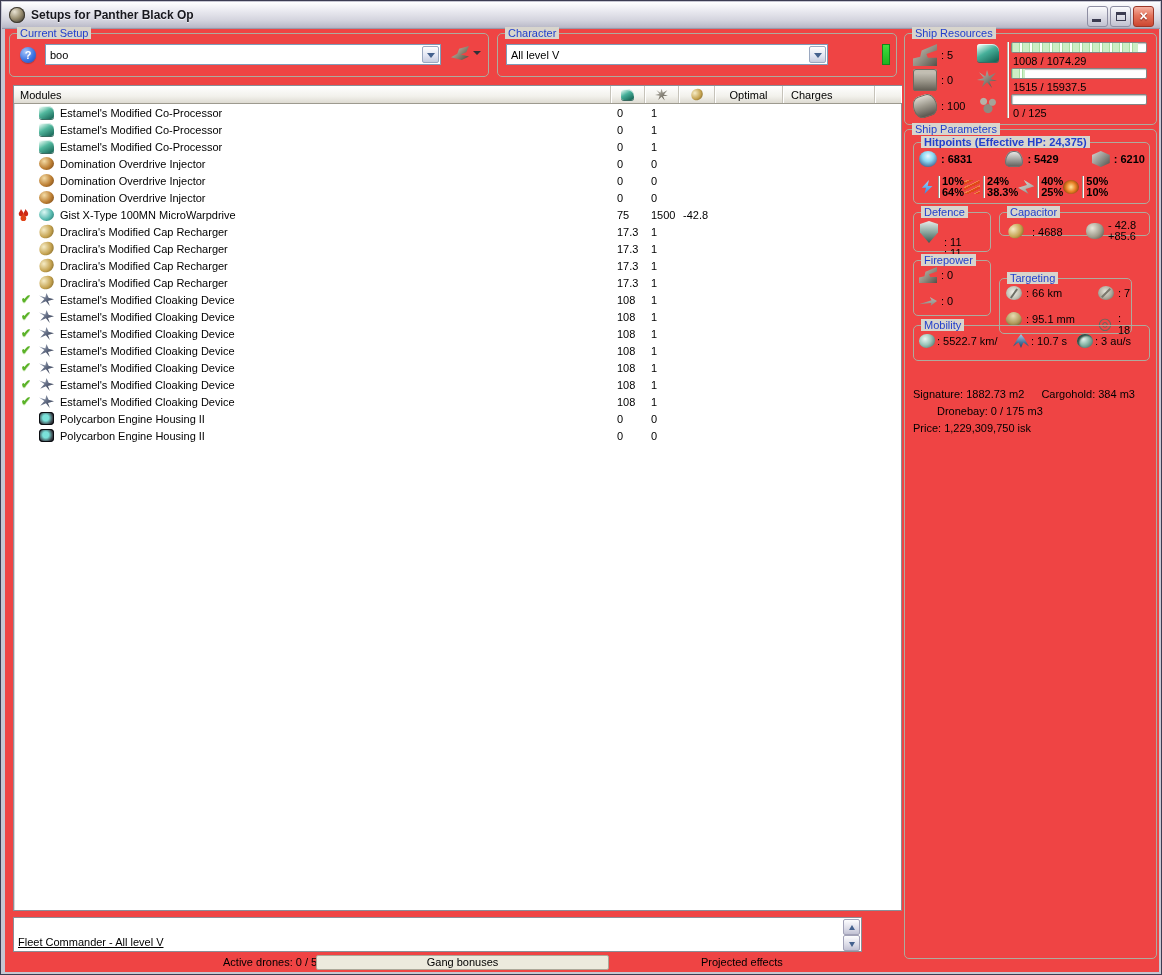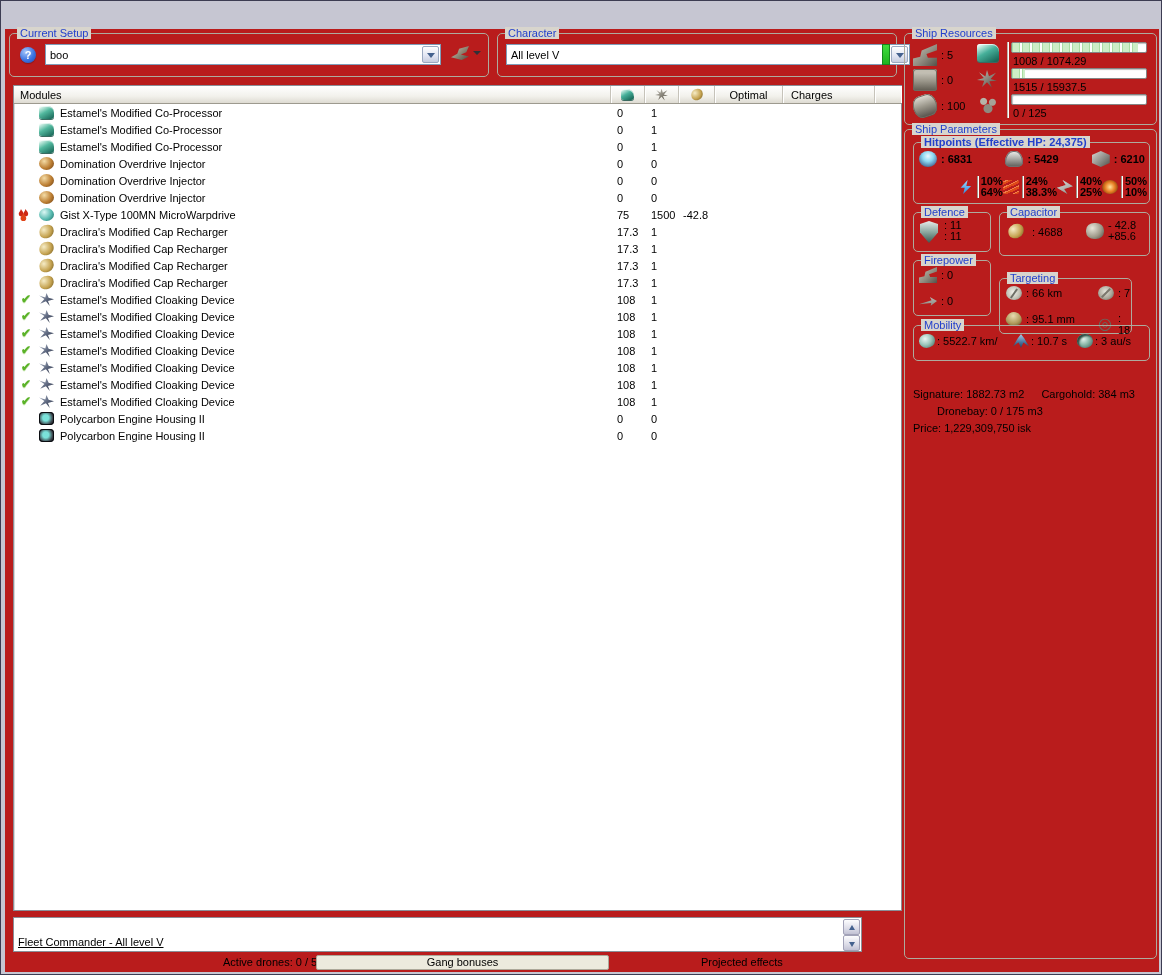--- a/index.html
+++ b/index.html
@@ -17,21 +17,21 @@
     box-shadow:inset 0 0 0 1px #3c3830; }
   .title-text { margin-left:6px; font-size:12px; font-weight:bold; color:#18181e; text-shadow:0 1px 0 #ffffffaa; }
   .tb-btns { position:absolute; right:6px; top:4px; display:flex; gap:2px; }
   .tb-btn { width:21px; height:21px; border:1px solid #8e8ea2; border-radius:3px;
     background:linear-gradient(#fbfbfd,#d8d8e2 60%,#c2c2d0); position:relative; }
   .tb-btn.close { background:linear-gradient(#f6b2a2,#e4745c 45%,#cc4630); border-color:#9c3626; }
   .glyph-min { position:absolute; left:4px; bottom:4px; width:9px; height:3px; background:#3c3c50; }
   .glyph-max { position:absolute; left:5px; top:5px; width:10px; height:9px; border:1px solid #3c3c50; border-top-width:3px; }
   .glyph-close { position:absolute; left:0; top:1px; width:100%; text-align:center; color:#fff; font-weight:bold; font-size:14px; line-height:17px; text-shadow:0 1px 1px #7c2012; }
 
-  .body { position:absolute; left:4px; top:28px; width:1154px; height:943px; background:#b91c1c; }
+  .body { position:absolute; left:4px; top:28px; width:1154px; height:943px; background:#ef4444; }
 
   
   .gb { position:absolute; border:1px solid #aeab9e; border-radius:5px; }
   .gl { position:absolute; top:-7px; left:7px; background:#d8d5cd; padding:0 3px; color:#2341cc; white-space:nowrap; }
 
   
   .help-icon { position:absolute; left:10px; top:13px; width:16px; height:16px; border-radius:50%;
     background:radial-gradient(circle at 35% 30%, #a6c6fa, #3c74e2 55%, #1c48b0);
     color:#fff; font-weight:bold; font-size:11px; text-align:center; line-height:16px; box-shadow:0 1px 1px #00000040; }
   .combo { position:absolute; height:21px; background:#fff; border:1px solid #7f9db9; display:flex; align-items:center; }
@@ -137,39 +137,54 @@
 
   .hrow { display:flex; align-items:center; gap:4px; }
   .resist { display:flex; align-items:center; }
   .resist .sep { width:1px; height:22px; background:#9a978c; margin:0 3px; box-shadow:1px 0 0 #ffffff; }
   .rvals { line-height:11px; }
 </style>
 </head>
 <body>
 
 <div class="window">
+  <div class="titlebar">
+    <span class="app-icon"></span>
+    <span class="title-text">Setups for Panther Black Op</span>
+    <div class="tb-btns">
+      <div class="tb-btn">
+          <span class="glyph-min"></span>
+        </div>
+      <div class="tb-btn">
+          <span class="glyph-max"></span>
+        </div>
+      <div class="tb-btn close">
+          <span class="glyph-close">×</span>
+        </div>
+    </div>
+  </div>
 
   <div class="body">
 
     <div class="gb" style="left:4px; top:4px; width:480px; height:44px;">
       <span class="gl">Current Setup</span>
       <span class="help-icon">?</span>
       <div class="combo" style="left:35px; top:10px; width:396px;">
         <span class="combo-text">boo</span>
         <span class="combo-btn"></span>
       </div>
       <div class="tool-btn" style="left:441px; top:12px;">
         <span class="tool-glyph"></span>
         <span class="tool-caret"></span>
       </div>
     </div>
 
     <div class="gb" style="left:492px; top:4px; width:400px; height:44px;">
       <span class="gl">Character</span>
-      <div class="combo" style="left:8px; top:10px; width:404px;">
+      <div class="combo" style="left:8px; top:10px; width:322px;">
         <span class="combo-text">All level V</span>
         <span class="combo-btn"></span>
       </div>
       <span class="skill-bar" style="left:384px; top:10px;"></span>
     </div>
 
     <div class="mlist">
       <div class="mheader">
         <div class="hcell hc-name">Modules</div>
         <div class="hcell hc-cpu">
@@ -554,21 +569,21 @@
             </span>
           <span class="hrow">
               <span class="ico i18 ic-armor"></span>
               <span>: 5429</span>
             </span>
           <span class="hrow">
               <span class="ico i18 ic-structure"></span>
               <span>: 6210</span>
             </span>
         </div>
-        <div style="position:absolute; left:5px; top:33px; right:2px; display:flex; justify-content:flex-end;">
+        <div style="position:absolute; left:5px; top:33px; right:2px; display:flex; justify-content:flex-start;">
           <span class="resist">
             <span class="ico i16 ic-em"></span>
               <span class="sep"></span>
             <span class="rvals"><span>10%</span><br><span>64%</span></span>
           </span>
           <span class="resist">
             <span class="ico i16 ic-thermal"></span>
               <span class="sep"></span>
             <span class="rvals"><span>24%</span><br><span>38.3%</span></span>
           </span>
@@ -581,24 +596,24 @@
             <span class="ico i16 ic-explosive"></span>
               <span class="sep"></span>
             <span class="rvals"><span>50%</span><br><span>10%</span></span>
           </span>
         </div>
       </div>
 
       <div class="gb" style="left:8px; top:82px; width:78px; height:40px;">
         <span class="gl">Defence</span>
         <span class="ico ic-defshield" style="position:absolute; left:6px; top:8px; width:18px; height:22px;"></span>
-        <span class="rvals" style="position:absolute; left:30px; top:7px;"><span>: 11</span><br><span>: 11</span></span>
-      </div>
-
-      <div class="gb" style="left:94px; top:82px; width:151px; height:44px;">
+        <span class="rvals" style="position:absolute; left:30px; top:24px;"><span>: 11</span><br><span>: 11</span></span>
+      </div>
+
+      <div class="gb" style="left:94px; top:82px; width:151px; height:24px;">
         <span class="gl">Capacitor</span>
         <span class="ico ic-capacitor" style="position:absolute; left:8px; top:11px; width:16px; height:14px;"></span>
         <span style="position:absolute; left:32px; top:13px;">: 4688</span>
         <span class="ico ic-capflow" style="position:absolute; left:86px; top:10px; width:18px; height:16px;"></span>
         <span class="rvals" style="position:absolute; left:108px; top:7px;"><span>- 42.8</span><br><span>+85.6</span></span>
       </div>
 
       <div class="gb" style="left:8px; top:130px; width:78px; height:56px;">
         <span class="gl">Firepower</span>
         <span class="hrow" style="position:absolute; left:5px; top:6px;">

